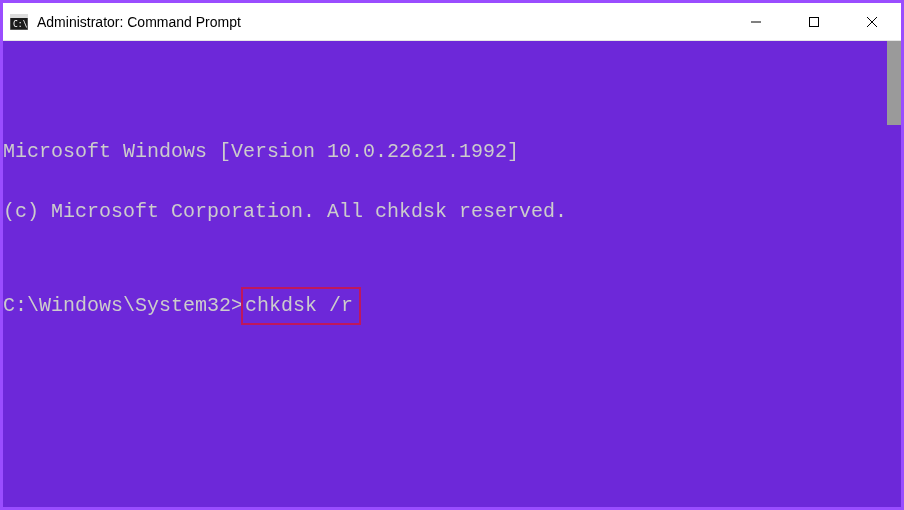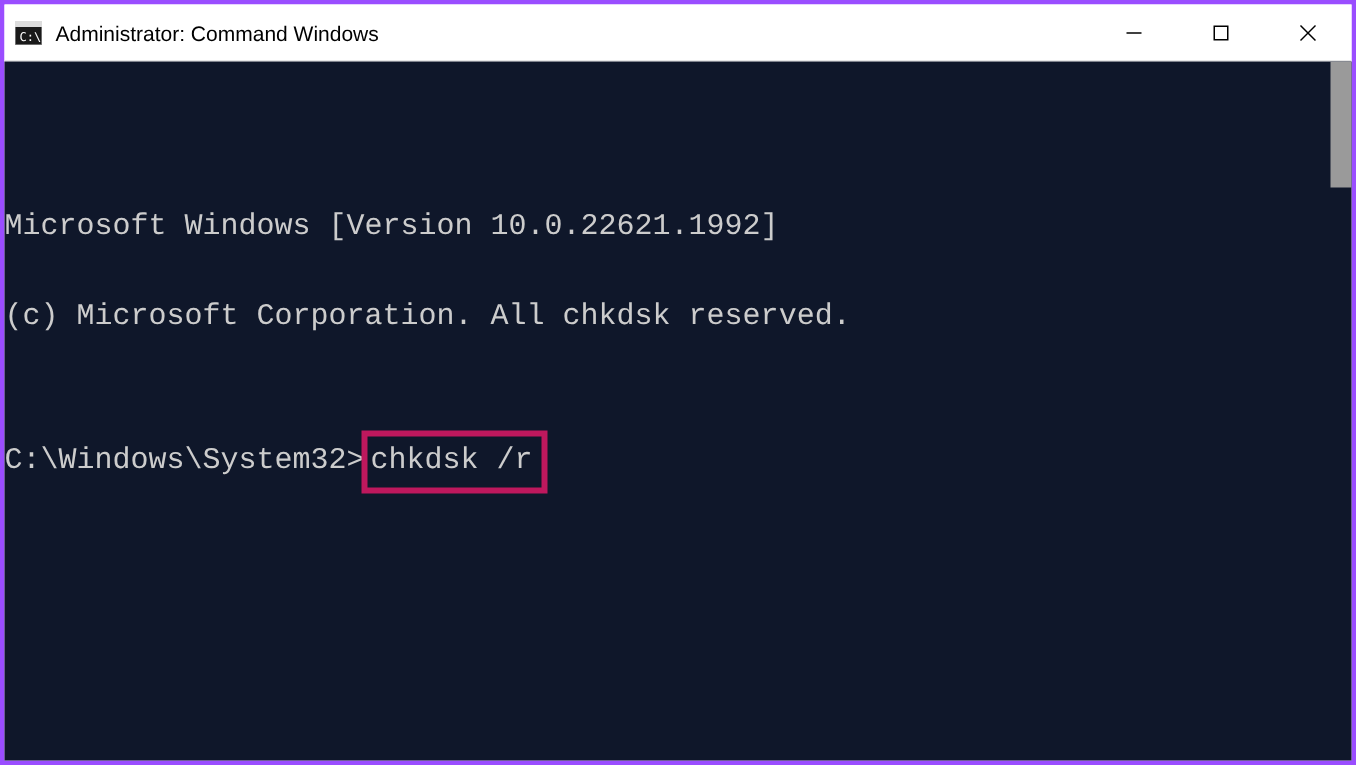--- a/index.html
+++ b/index.html
@@ -51,34 +51,34 @@
       width: 58px;
       display: flex;
       align-items: center;
       justify-content: center;
       color: #000;
       font-size: 14px;
     }
 
     .terminal {
       flex: 1;
-      background: #0f172a;
+      background: #6d28d9;
       color: #cccccc;
       font-family: "Consolas", "Courier New", monospace;
       font-size: 20px;
       line-height: 1.5;
       padding: 6px 0 10px 0;
       overflow: hidden;
       position: relative;
       white-space: pre;
     }
     .terminal-content { padding-left: 0; }
     .term-line { white-space: pre; }
     .highlight-box {
-      border: 4px solid #be185d;
+      border: 2px solid #be185d;
       padding: 2px 6px 2px 2px;
       display: inline-block;
       margin-left: -2px;
     }
     .scrollbar-track {
       position: absolute;
       right: 0;
       top: 0;
       width: 14px;
       height: 100%;
@@ -98,21 +98,21 @@
 
 <div class="window">
   <div class="titlebar">
     <span class="app-icon">
       <svg width="18" height="16" viewBox="0 0 18 16">
         <rect x="0" y="0" width="18" height="16" fill="#1a1a1a" stroke="#888" stroke-width="1"></rect>
         <rect x="0" y="0" width="18" height="4" fill="#dcdcdc"></rect>
         <text x="3" y="13" fill="#ffffff" font-size="8" font-family="monospace">C:\</text>
       </svg>
     </span>
-    <span class="title-text">Administrator: Command Windows</span>
+    <span class="title-text">Administrator: Command Prompt</span>
     <div class="win-controls">
       <div class="win-btn">
         <svg width="12" height="12" viewBox="0 0 12 12">
           <line x1="1" y1="6" x2="11" y2="6" stroke="#000" stroke-width="1"></line>
         </svg>
       </div>
       <div class="win-btn">
         <svg width="12" height="12" viewBox="0 0 12 12">
           <rect x="1.5" y="1.5" width="9" height="9" fill="none" stroke="#000" stroke-width="1"></rect>
         </svg>

